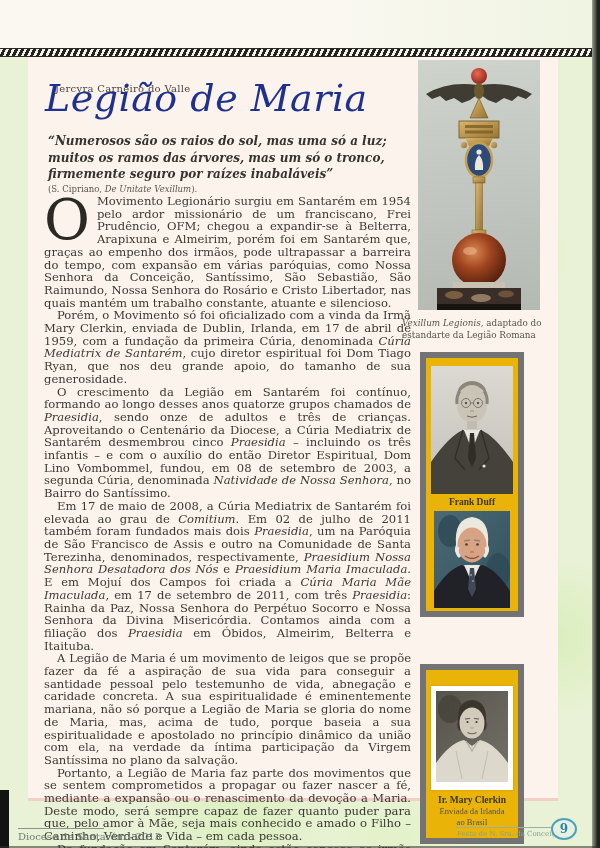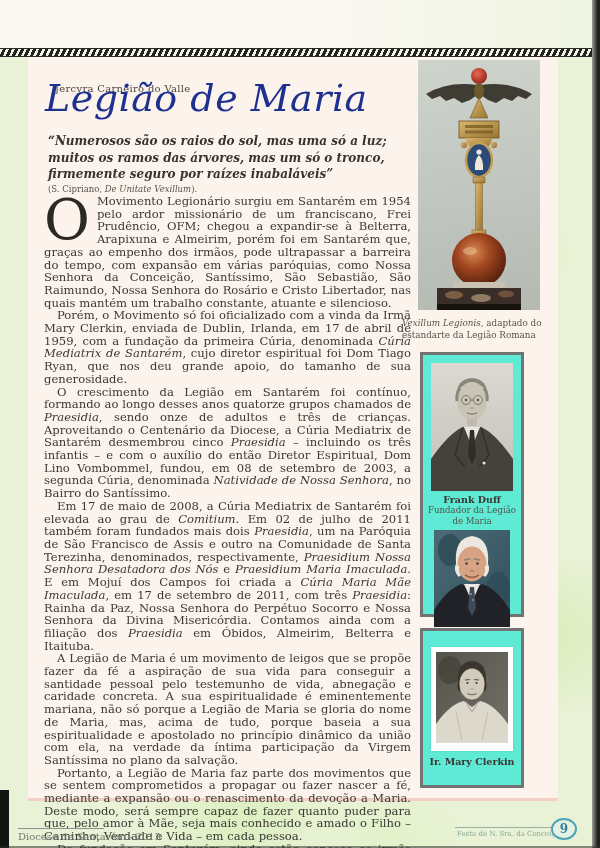--- a/index.html
+++ b/index.html
@@ -39,24 +39,24 @@
     font-size:11.6px;line-height:12.7px;text-align:justify;color:#3a3833;}
   .article p{margin:0;text-indent:13px;}
   .article p.first{text-indent:0;}
   .dropcap{float:left;font-size:56px;line-height:44px;padding:3px 7px 0 0;color:#2b2924;}
 
   .photo-vexillum{position:absolute;left:418px;top:60px;width:122px;height:250px;
     background:linear-gradient(170deg,#ced3cc 0%,#c0c6bf 55%,#b4bab2 100%);}
   .cap-vexillum{position:absolute;left:402px;top:318px;width:154px;text-align:left;
     font-size:8.8px;line-height:11.5px;color:#57534b;}
 
-  .frame{position:absolute;border:3px solid #737373;background:#5eead4;
-    box-sizing:border-box;text-align:center;}
+  .frame{position:absolute;border:6px solid #737373;background:#eab308;
+    box-sizing:border-box;text-align:center;font-family:Liberation Serif, serif;}
   .box-duff{left:420px;top:352px;width:104px;height:265px;}
-  .box-clerkin{left:420px;top:628px;width:104px;height:160px;}
+  .box-clerkin{left:420px;top:664px;width:104px;height:180px;}
 
   .photo-bw{display:block;margin:8px auto 0;width:82px;height:128px;}
   .photo-color{display:block;margin:3px auto 0;width:76px;height:97px;}
   .cap-name{font-size:9.5px;font-weight:bold;color:#3a3630;margin-top:3px;line-height:11px;}
   .cap-sub{font-size:8.6px;color:#57534b;line-height:11px;}
 
   .snap{display:block;margin:16px auto 0;width:82px;background:#fff;
     padding:5px 5px 8px;box-sizing:border-box;box-shadow:0 0 2px rgba(0,0,0,.15);}
   .snap svg{display:block;}
   .box-clerkin .cap-name{margin-top:5px;}
@@ -162,21 +162,20 @@
       <path d="M36,50 Q41,52.5 46,50" stroke="#6a655b" stroke-width="1" fill="none"></path>
       <rect x="36" y="55" width="10" height="8" fill="#c0bab0"></rect>
       <path d="M0,128 L0,96 Q18,70 32,64 L41,70 L50,64 Q64,70 82,96 L82,128 Z" fill="#45423b"></path>
       <polygon points="33,64 49,64 41,84" fill="#e8e5dc"></polygon>
       <polygon points="39,67 43,67 45,92 41,101 37,92" fill="#2f2d27"></polygon>
       <path d="M32,64 L24,92 L34,104" stroke="#312f29" stroke-width="1.4" fill="none"></path>
       <path d="M50,64 L58,92 L48,104" stroke="#312f29" stroke-width="1.4" fill="none"></path>
       <circle cx="53" cy="100" r="1.6" fill="#e8e5dc"></circle>
     </svg>
     <div class="cap-name">Frank Duff</div>
-    <div class="cap-sub">Fundador da Legião de Maria</div>
     <svg class="photo-color" viewBox="0 0 76 97">
       <defs>
         <linearGradient id="gClrBg" x1="0" y1="0" x2="1" y2="1">
           <stop offset="0%" stop-color="#4c6a75"></stop>
             <stop offset="100%" stop-color="#31505c"></stop>
         </linearGradient>
       </defs>
       <rect width="76" height="97" fill="url(#gClrBg)"></rect>
       <ellipse cx="16" cy="20" rx="12" ry="16" fill="#2c4854" opacity="0.8"></ellipse>
       <ellipse cx="64" cy="60" rx="12" ry="18" fill="#2c4854" opacity="0.7"></ellipse>
@@ -217,20 +216,21 @@
         <circle cx="40.5" cy="31" r="1.1" fill="#403a32"></circle>
         <path d="M34.5,37 L37.5,37" stroke="#a59c8c" stroke-width="1"></path>
         <path d="M31.5,41.5 Q36,44 40.5,41.5" stroke="#6a6258" stroke-width="1.1" fill="none"></path>
         <path d="M0,91 L0,72 Q14,52 28,49 L36,55 L44,49 Q58,52 72,72 L72,91 Z" fill="#dcd8cb"></path>
         <path d="M30,50 L36,60 L42,50" stroke="#b0aa9c" stroke-width="1.2" fill="none"></path>
         <path d="M20,60 L26,88" stroke="#c2bdaf" stroke-width="1"></path>
         <path d="M52,60 L46,88" stroke="#c2bdaf" stroke-width="1"></path>
       </svg>
     </span>
     <div class="cap-name">Ir. Mary Clerkin</div>
+    <div class="cap-sub">Enviada da Irlanda<br>ao Brasil</div>
   </div>
 
   <div class="footer-left-rule"></div>
   <div class="footer-left">Diocese de Santarém - 2013</div>
   <div class="footer-right-rule"></div>
   <div class="footer-right">Festa de N. Sra. da Conceição</div>
   <div class="page-circle">9</div>
 
   <div class="edge-right"></div>
   <div class="edge-bl"></div>

